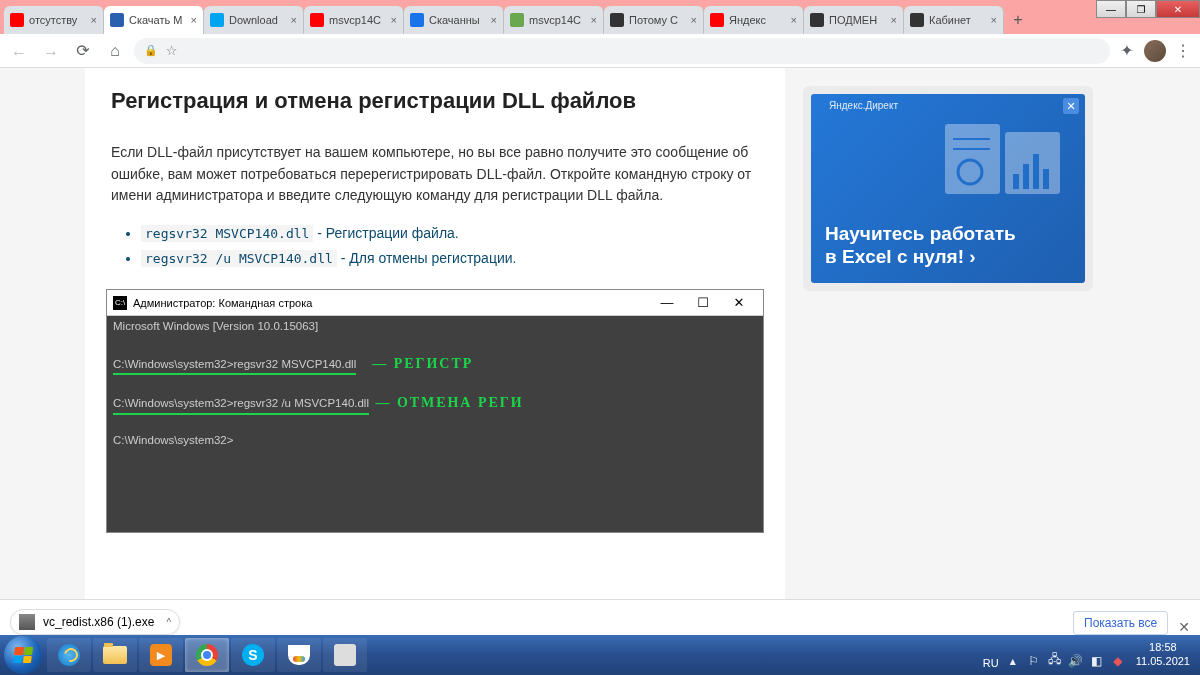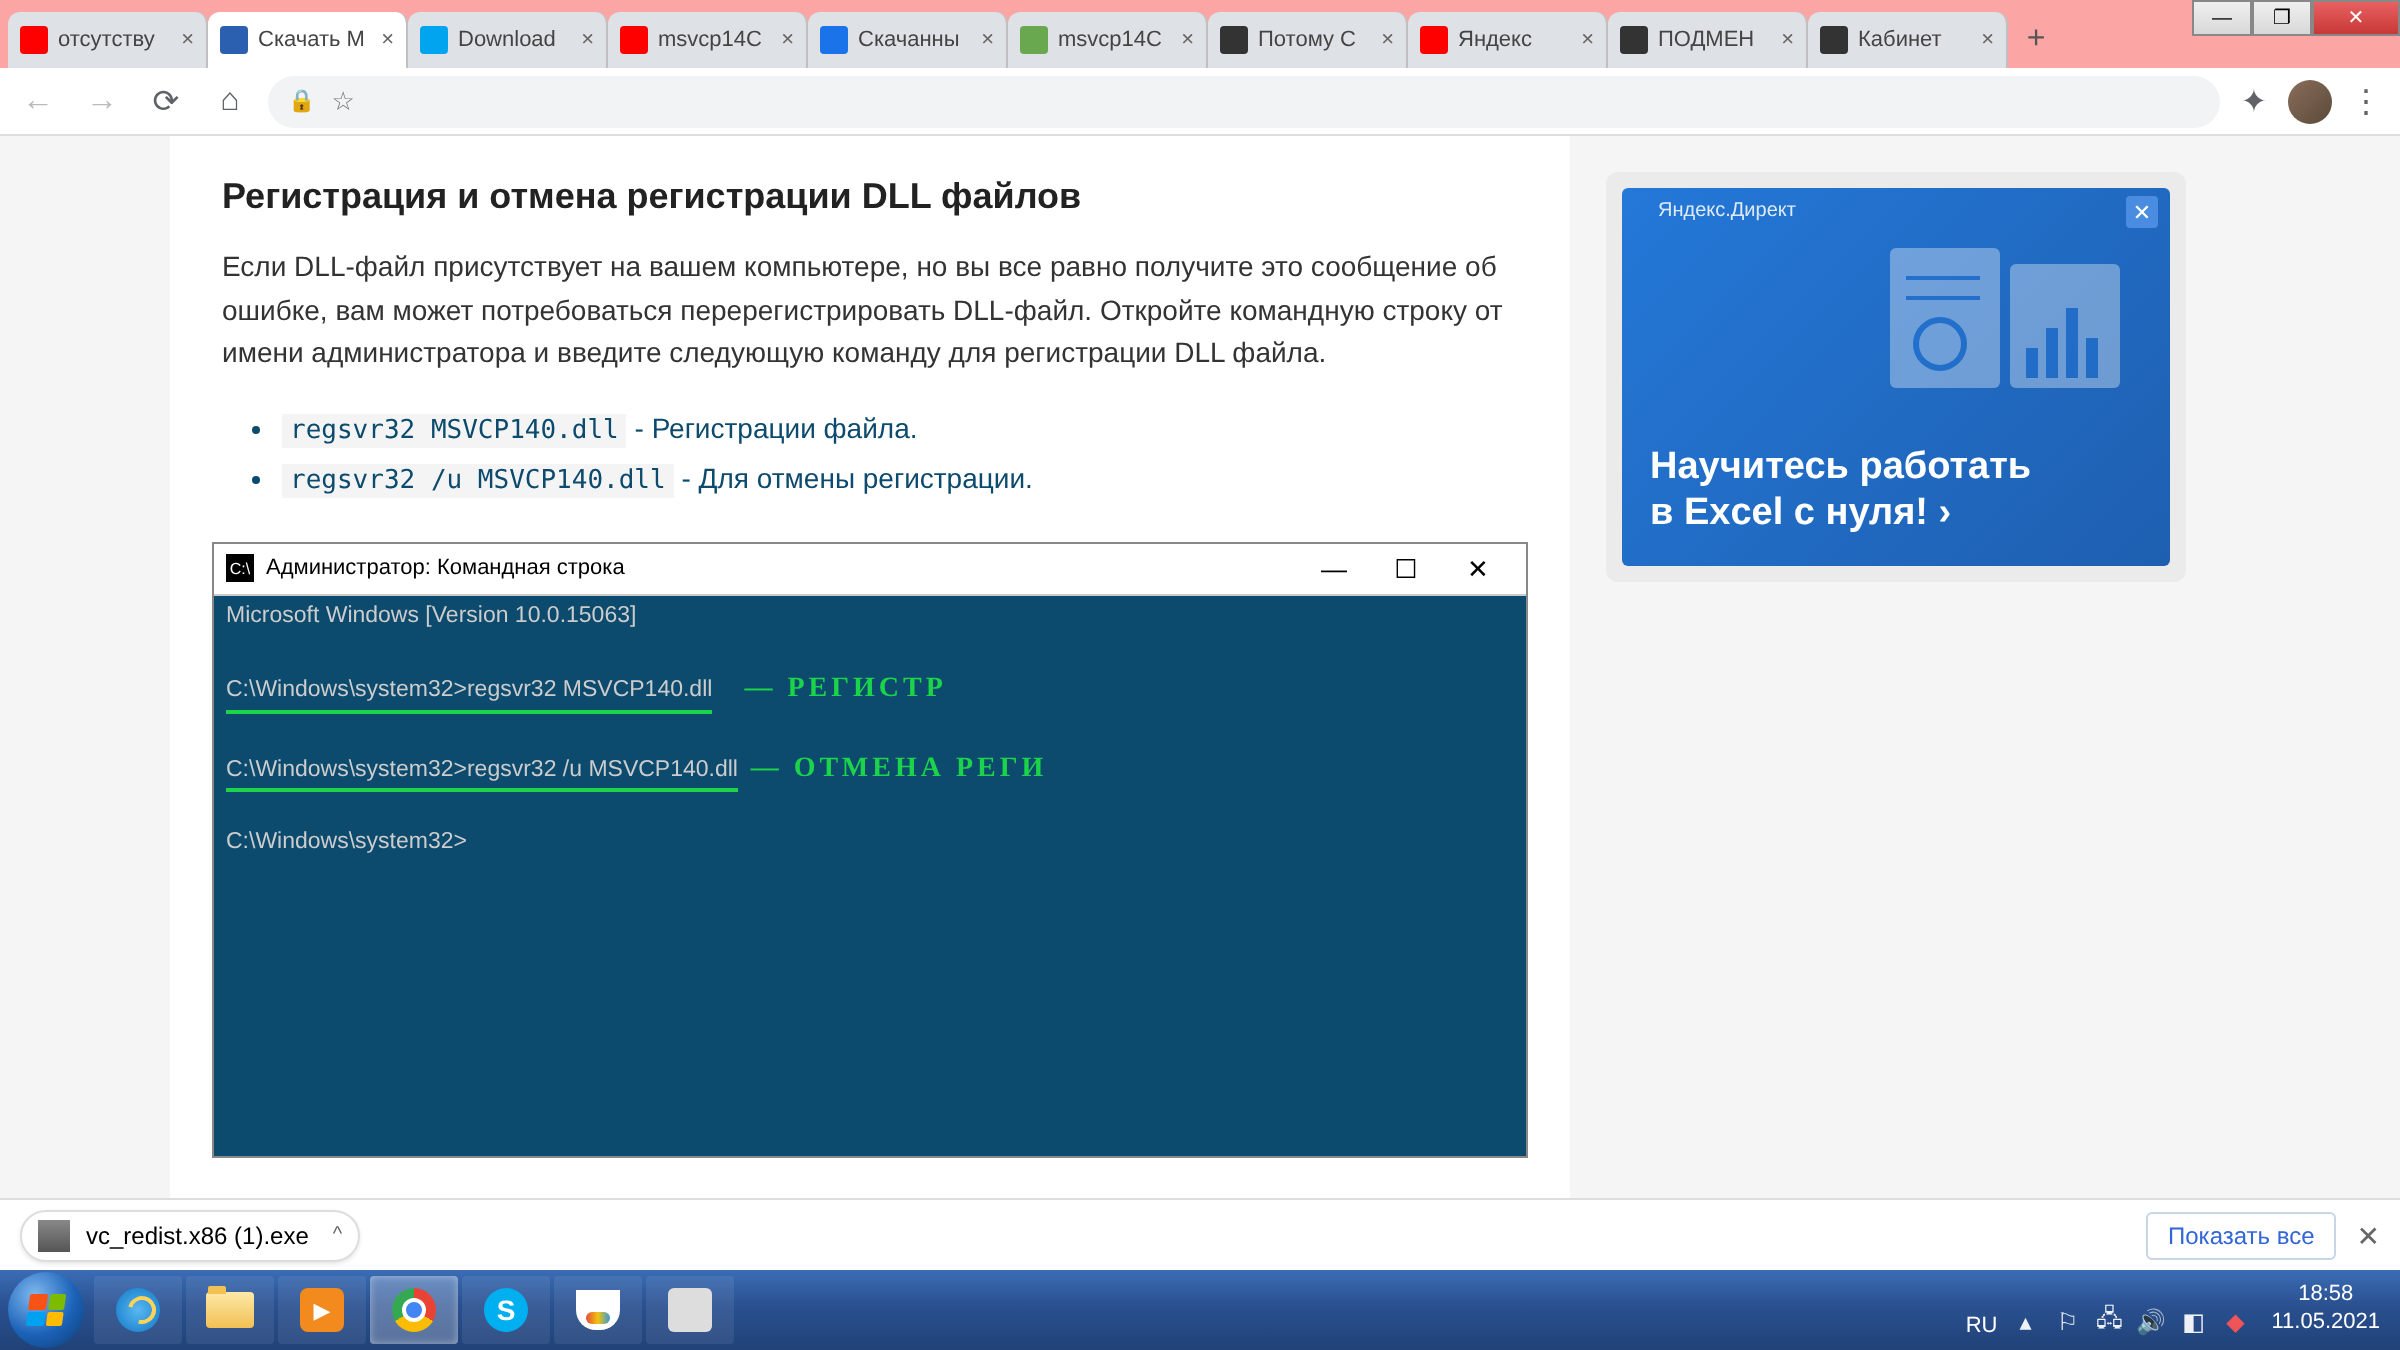--- a/index.html
+++ b/index.html
@@ -18,42 +18,42 @@
 .nav-btn{width:26px;height:26px;display:flex;align-items:center;justify-content:center;color:#5f6368;font-size:16px;border-radius:50%}
 .nav-btn.disabled{color:#bbb}
 .url-field{flex:1;height:26px;background:#f1f3f4;border-radius:13px;display:flex;align-items:center;padding:0 10px;font-size:13px;color:#333}
 .lock{margin-right:8px;color:#5f6368;font-size:11px}
 .url-text{flex:1;white-space:nowrap;overflow:hidden}
 .addr-icon{width:22px;height:22px;display:flex;align-items:center;justify-content:center;color:#5f6368}
 .avatar{width:22px;height:22px;border-radius:50%;background:linear-gradient(135deg,#8a6d5a,#5a4a3a)}
 .content{display:flex;background:#f5f5f5;height:535px}
 .article-wrap{width:785px;background:#f5f5f5;padding-left:85px}
 .article{background:#fff;padding:20px 26px;height:100%}
-.article h2{font-size:18px;font-weight:700;color:#222;margin-bottom:14px}
+.article h2{font-size:22px;font-weight:700;color:#222;margin-bottom:28px}
 .article p{font-size:14px;line-height:1.55;color:#333;margin-bottom:14px}
 .article ul{list-style:disc;padding-left:30px;margin-bottom:18px}
 .article li{font-size:14px;line-height:1.8;color:#0c4a6e}
 .code-inline{background:#f4f4f4;font-family:Consolas,monospace;padding:1px 4px;font-size:13px}
 .cmd-window{border:1px solid #888;margin:0 -5px}
 .cmd-title{background:#fff;display:flex;align-items:center;height:26px;padding:0 6px;font-size:11px;border-bottom:1px solid #ccc}
 .cmd-ico{width:14px;height:14px;background:#000;margin-right:6px;display:inline-flex;align-items:center;justify-content:center;color:#fff;font-size:8px}
 .cmd-title-text{flex:1}
 .cmd-ctl{width:36px;text-align:center;font-size:13px}
-.cmd-body{background:#0c4a6e;color:#ccc;font-family:Consolas,monospace;font-size:11.5px;padding:2px 6px;height:280px;line-height:1.5;position:relative}
+.cmd-body{background:#404040;color:#ccc;font-family:Consolas,monospace;font-size:11.5px;padding:2px 6px;height:216px;line-height:1.5;position:relative}
 .cmd-line{white-space:pre}
 .anno{color:#1bd44a;font-family:cursive;font-weight:bold;letter-spacing:2px;font-size:14px}
 .underline-green{border-bottom:2px solid #1bd44a;display:inline-block}
 .sidebar{flex:1;padding:18px}
 .ad-box{background:#ebebeb;border-radius:6px;padding:8px;width:290px;height:205px}
 .ad-inner{background:linear-gradient(135deg,#2478d8,#1e5fb0);border-radius:3px;height:100%;position:relative;color:#fff;overflow:hidden}
 .ad-label{position:absolute;top:6px;left:18px;font-size:10px;opacity:.85}
 .ad-close{position:absolute;top:4px;right:6px;width:16px;height:16px;background:#4a8de0;font-size:11px;display:flex;align-items:center;justify-content:center;border-radius:2px}
 .ad-text{position:absolute;bottom:14px;left:14px;font-size:19px;font-weight:700;line-height:1.25}
 .ad-graphics{position:absolute;top:20px;right:10px;width:140px;height:90px;opacity:.35}
-.dlbar{position:absolute;bottom:40px;left:0;right:0;height:36px;background:#fff;border-top:1px solid #ddd;display:flex;align-items:center;padding:0 10px;font-size:12px}
+.dlbar{position:absolute;bottom:40px;left:0;right:0;height:36px;background:#fff;border-top:1px solid #ddd;display:flex;align-items:flex-end;padding:0 10px;font-size:12px}
 .dl-item{display:flex;align-items:center;gap:8px;border:1px solid #ddd;padding:4px 8px;border-radius:14px;box-shadow:0 1px 2px rgba(0,0,0,.1)}
 .dl-ico{width:16px;height:16px;background:linear-gradient(#888,#555)}
 .dl-chevron{font-size:10px;color:#666;margin-left:4px}
 .dl-showall{margin-left:auto;border:1px solid #c8d4e8;padding:4px 10px;border-radius:3px;color:#3367d6;font-size:12px}
 .dl-x{margin-left:10px;font-size:14px;color:#666}
 .taskbar{position:absolute;bottom:0;left:0;right:0;height:40px;background:linear-gradient(#3a6db5,#2a5090 45%,#204278);display:flex;align-items:center;padding:0 4px}
 .start-orb{width:38px;height:38px;border-radius:50%;background:radial-gradient(circle at 35% 30%,#7fb8ef,#1b62b8 55%,#0e3b72);display:flex;align-items:center;justify-content:center;margin-right:4px}
 .win-flag{width:18px;height:16px;display:grid;grid-template-columns:1fr 1fr;grid-template-rows:1fr 1fr;gap:1px;transform:skewX(-8deg)}
 .wf{border-radius:1px}.wf1{background:#f65314}.wf2{background:#7cbb00}.wf3{background:#00a1f1}.wf4{background:#ffbb00}
 .tb-item{width:44px;height:34px;margin:0 1px;display:flex;align-items:center;justify-content:center;border-radius:2px;background:rgba(255,255,255,.08)}

